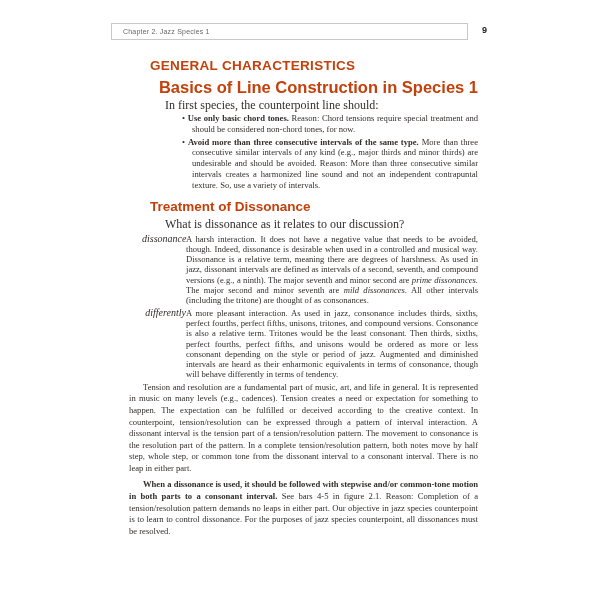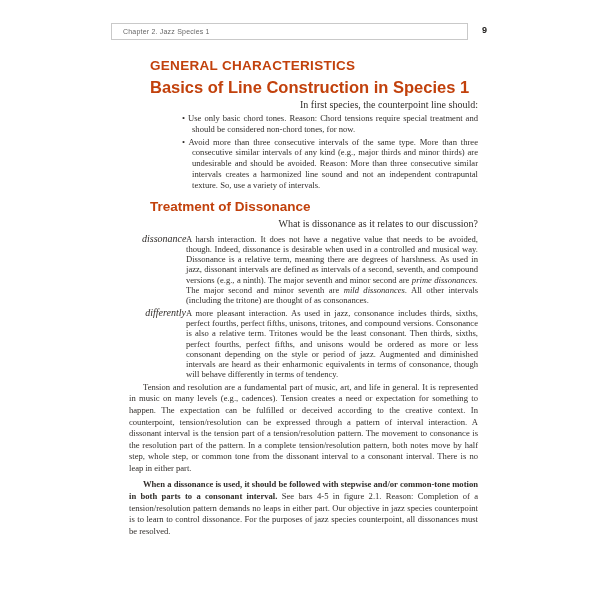--- a/index.html
+++ b/index.html
@@ -51,44 +51,44 @@
     width: 349px;
   }
 
   h1, h2, h3 {
     font-family: "Liberation Sans", sans-serif;
     color: #c2410c;
     margin: 0;
     margin-left: 21px;
   }
   h1 { font-size: 13.5px; line-height: 14px; letter-spacing: 0.3px; }
-  h2 { font-size: 16.5px; line-height: 17px; margin-top: 6px; }
+  h2 { font-size: 16.5px; line-height: 17px; margin-top: 6px; text-align: right; }
   h3 { font-size: 13.5px; line-height: 14px; margin-top: 9px; }
 
   p.intro, p.question {
     margin: 0;
     margin-left: 36px;
     margin-top: 5px;
-    font-size: 10px;
+    font-size: 12px;
     line-height: 10px;
-    text-align: right;
+    text-align: left;
   }
   p.intro { margin-top: 4px; }
 
   .bullets { margin-top: 3px; }
   .bullet {
     margin-left: 53px;
     padding-left: 10px;
     text-indent: -10px;
     font-size: 8.6px;
     line-height: 10.8px;
     text-align: justify;
     margin-bottom: 2px;
   }
-  .bullet .lead { font-weight: normal; }
+  .bullet .lead { font-weight: bold; }
   .bullet .marker { display: inline; }
 
   .defs { margin-top: 5px; }
   .def-row { display: flex; margin-bottom: 2px; }
   .def-term {
     flex: none;
     width: 57px;
     box-sizing: border-box;
     padding-left: 13px;
     font-style: italic;

